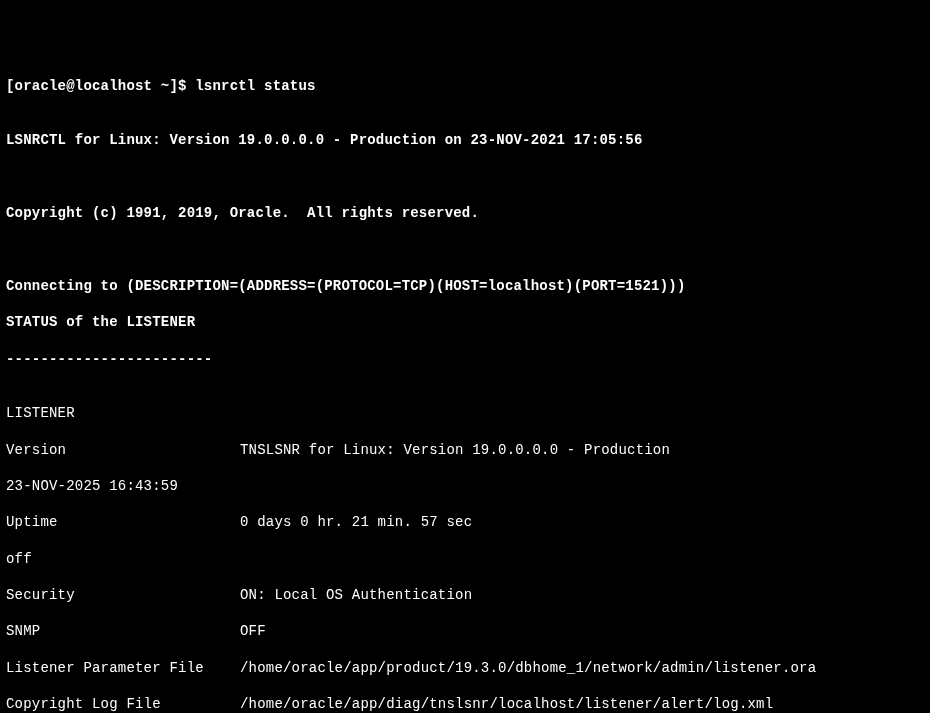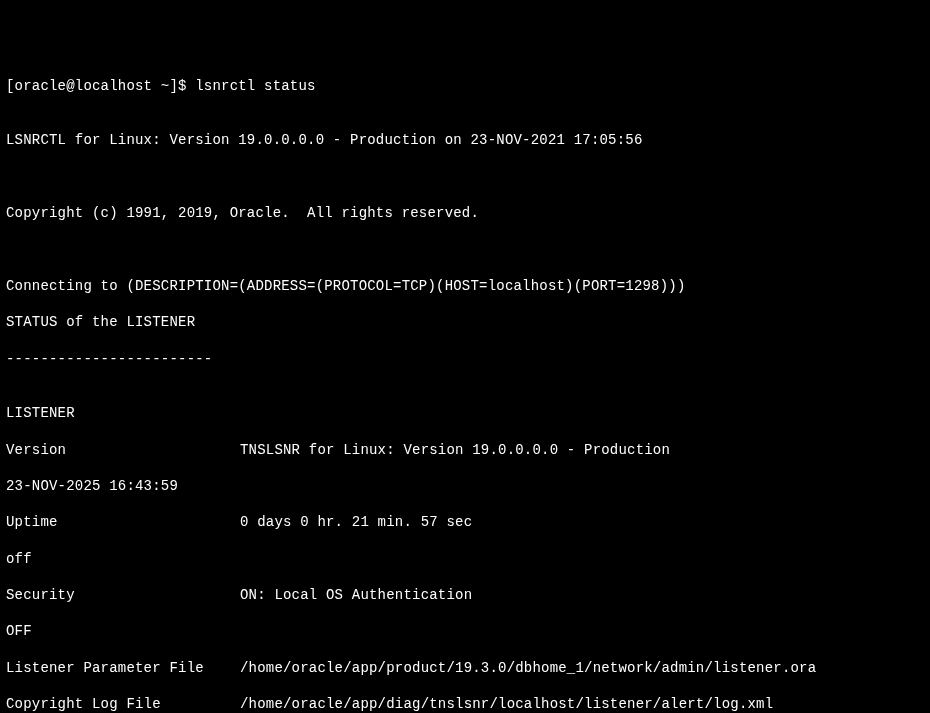--- a/index.html
+++ b/index.html
@@ -13,51 +13,52 @@
       font-family: "Consolas", "Courier New", monospace;
       font-size: 14px;
       line-height: 1.3;
       padding: 4px 6px;
       width: 930px;
       white-space: pre;
       letter-spacing: 0.2px;
     }
     .term-line {
       white-space: pre;
+      font-weight: bold;
     }
     .field-row {
       display: flex;
     }
     .field-label {
       width: 234px;
       flex-shrink: 0;
     }
   </style>
 </head>
 <body>
 
 
 
 <div class="term-line"><span>[oracle@localhost ~]$ </span><span>lsnrctl status</span></div>
 <div class="term-line"></div>
 <div class="term-line">LSNRCTL for Linux: Version 19.0.0.0.0 - Production on 23-NOV-2021 17:05:56</div>
 <div class="term-line">&nbsp;</div>
 <div class="term-line">Copyright (c) 1991, 2019, Oracle.  All rights reserved.</div>
 <div class="term-line">&nbsp;</div>
-<div class="term-line">Connecting to (DESCRIPTION=(ADDRESS=(PROTOCOL=TCP)(HOST=localhost)(PORT=1298)))</div>
+<div class="term-line">Connecting to (DESCRIPTION=(ADDRESS=(PROTOCOL=TCP)(HOST=localhost)(PORT=1521)))</div>
 <div class="term-line">STATUS of the LISTENER</div>
 <div class="term-line">------------------------</div>
 
 <div class="field-row"><span>LISTENER</span></div>
 <div class="field-row"><span class="field-label">Version</span><span>TNSLSNR for Linux: Version 19.0.0.0.0 - Production</span></div>
 <div class="field-row"><span>23-NOV-2025 16:43:59</span></div>
 <div class="field-row"><span class="field-label">Uptime</span><span>0 days 0 hr. 21 min. 57 sec</span></div>
 <div class="field-row"><span>off</span></div>
 <div class="field-row"><span class="field-label">Security</span><span>ON: Local OS Authentication</span></div>
-<div class="field-row"><span>OFF</span></div>
+<div class="field-row"><span class="field-label">SNMP</span><span>OFF</span></div>
 <div class="field-row"><span class="field-label">Listener Parameter File</span><span>/home/oracle/app/product/19.3.0/dbhome_1/network/admin/listener.ora</span></div>
 <div class="field-row"><span class="field-label">Copyright Log File</span><span>/home/oracle/app/diag/tnslsnr/localhost/listener/alert/log.xml</span></div>
 
 
 
 
 
 
 
 

